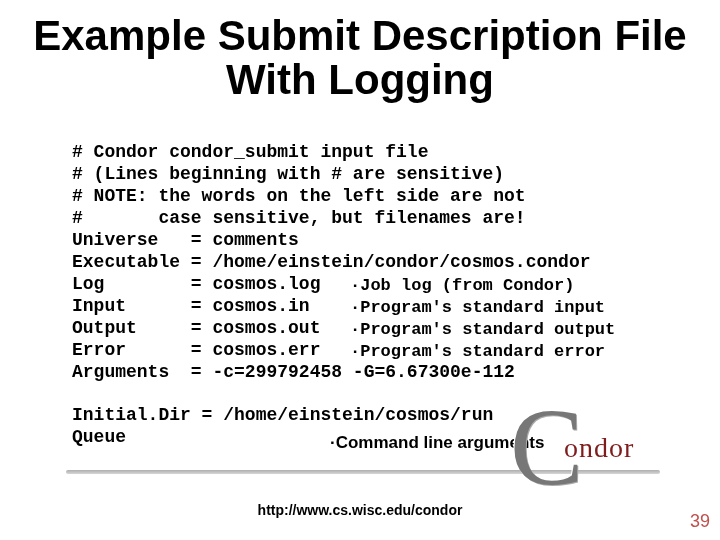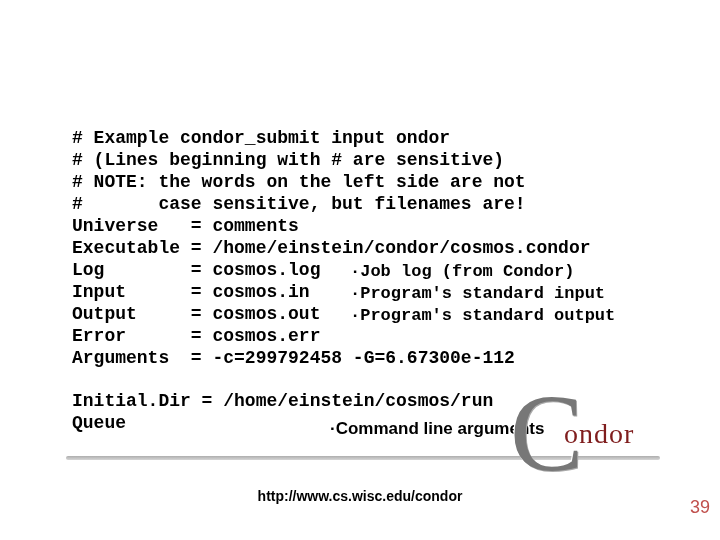--- a/index.html
+++ b/index.html
@@ -117,40 +117,42 @@
     font-size: 28px;
     color: #7f1d1d;
     letter-spacing: 1px;
   }
 </style>
 </head>
 <body>
 
 <div class="slide">
 
+  <div class="title">Example Submit Description File With Logging</div>
 
-  <div class="code-block"><span># Example condor_submit input ondor</span>
+  <div class="code-block"><span># Condor condor_submit input file</span>
 <span># (Lines beginning with # are sensitive)</span>
 <span># NOTE: the words on the left side are not</span>
 <span>#       case sensitive, but filenames are!</span>
 <span>Universe   = comments</span>
 <span>Executable = /home/einstein/condor/cosmos.condor</span>
 <span>Log        = cosmos.log</span>
 <span>Input      = cosmos.in</span>
 <span>Output     = cosmos.out</span>
 <span>Error      = cosmos.err</span>
 <span>Arguments  = -c=299792458 -G=6.67300e-112</span>
 <span></span>
 <span>Initial.Dir = /home/einstein/cosmos/run</span>
 <span>Queue</span></div>
 
   <div class="annotations">
     <div class="row">·Job log (from Condor)</div>
     <div class="row">·Program's standard input</div>
     <div class="row">·Program's standard output</div>
+    <div class="row">·Program's standard error</div>
   </div>
   <div class="annot-args">·Command line arguments</div>
 
   <div class="hr"></div>
 
   <div class="logo">
     <div class="logo-c">C</div>
     <div class="logo-text">ondor</div>
   </div>
 

